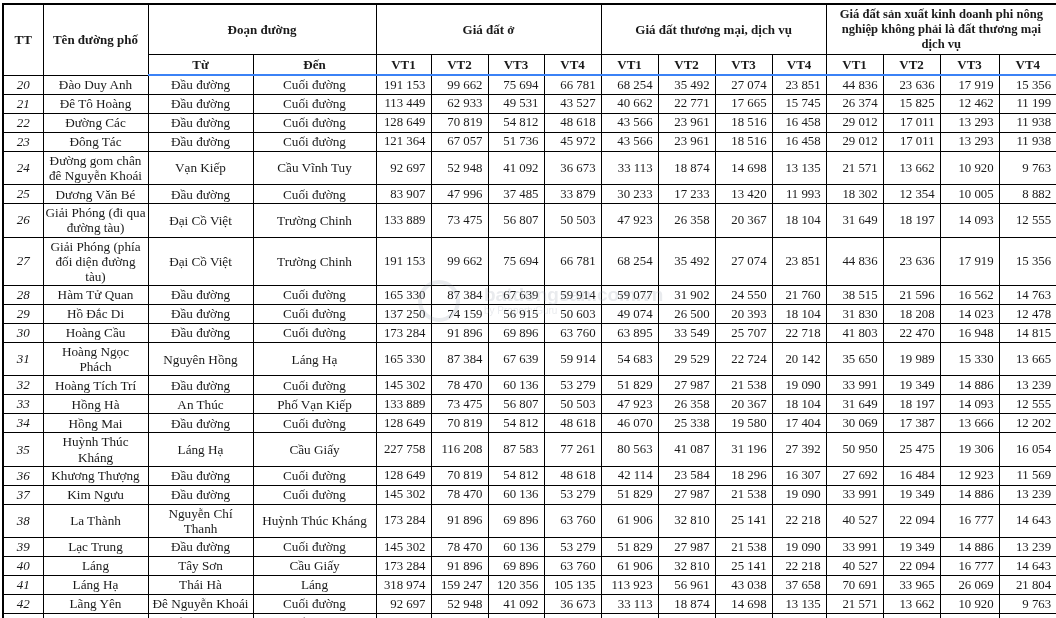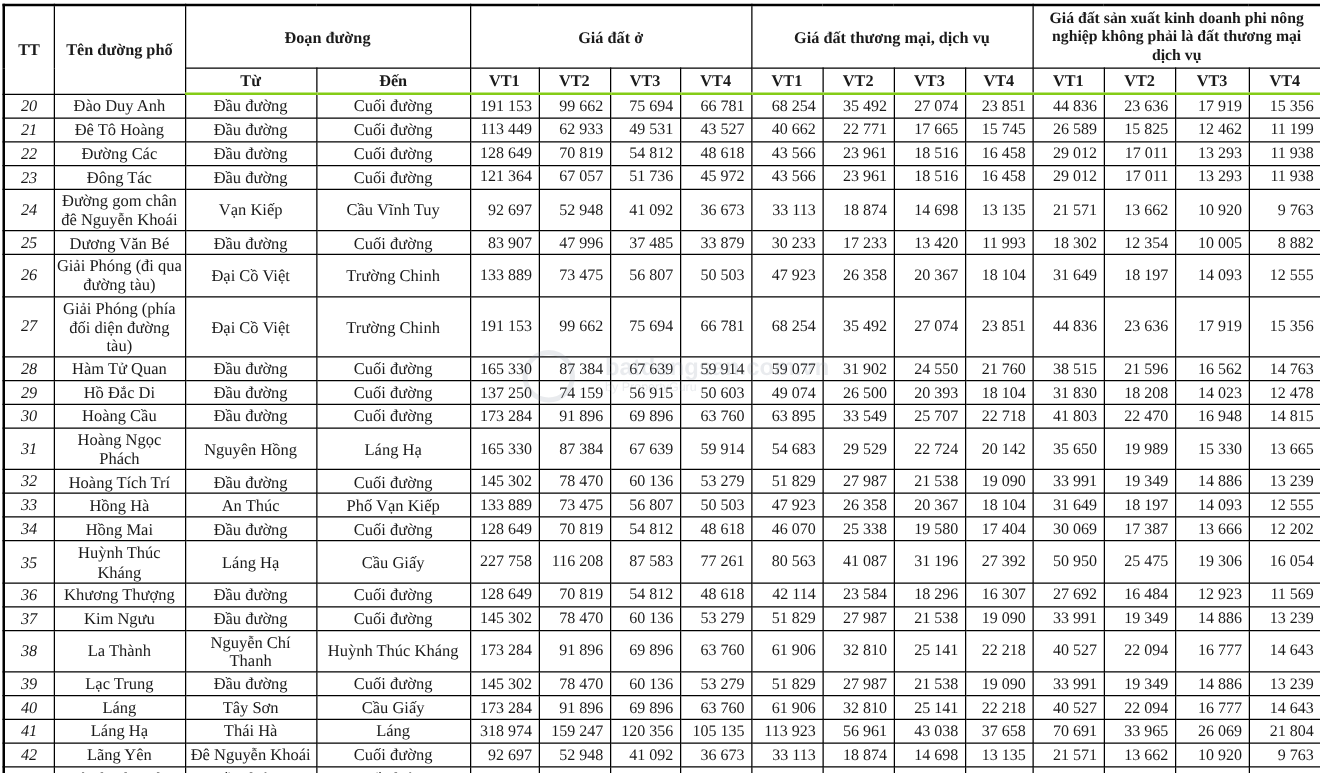--- a/index.html
+++ b/index.html
@@ -4,21 +4,21 @@
 <style>
   html,body{margin:0;padding:0;background:#fff;}
   .page{position:relative;width:1056px;min-height:618px;background:#fff;
         font-family:"Liberation Serif","DejaVu Serif",serif;color:#1a1a1a;overflow:hidden;}
   table{border-collapse:collapse;table-layout:fixed;width:1052px;margin:3px 2px 0 2px;
         border:2px solid #000;}
   th,td{border:1px solid #000;overflow:hidden;}
   thead th{font-weight:bold;text-align:center;vertical-align:middle;
            font-size:13px;line-height:1.25;padding:2px 3px;margin-top:40px;}
   thead tr.sub th{height:17px;padding:1px 2px;}
-  thead tr.sub th{border-bottom:2px solid #84cc16;}
+  thead tr.sub th{border-bottom:2px solid #3b82f6;}
   th.grp3{font-size:12.6px;line-height:1.2;}
   td{vertical-align:middle;}
   .c-tt{text-align:center;font-size:13px;font-style:italic;}
   .c-street,.c-seg{text-align:center;font-size:13.2px;line-height:1.15;padding:1px 2px;}
   .c-num{text-align:right;font-size:12.8px;padding:1px 5px 1px 1px;white-space:nowrap;}
   tbody tr{height:19px;}
   .watermark{position:absolute;left:418px;top:280px;display:flex;align-items:center;
              gap:24px;opacity:0.18;pointer-events:none;}
   .wm-circle{width:34px;height:34px;border:4px solid #8a93a3;border-radius:50%;}
   .wm-text{color:#8a93a3;font-family:"Liberation Sans",sans-serif;}
@@ -108,21 +108,21 @@
           <td class="c-seg">Đầu đường</td>
           <td class="c-seg">Cuối đường</td>
           <td class="c-num">113 449</td>
           <td class="c-num">62 933</td>
           <td class="c-num">49 531</td>
           <td class="c-num">43 527</td>
           <td class="c-num">40 662</td>
           <td class="c-num">22 771</td>
           <td class="c-num">17 665</td>
           <td class="c-num">15 745</td>
-          <td class="c-num">26 589</td>
+          <td class="c-num">26 374</td>
           <td class="c-num">15 825</td>
           <td class="c-num">12 462</td>
           <td class="c-num">11 199</td>
         </tr>
         <tr>
           <td class="c-tt">22</td>
           <td class="c-street">Đường Các</td>
           <td class="c-seg">Đầu đường</td>
           <td class="c-seg">Cuối đường</td>
           <td class="c-num">128 649</td>

